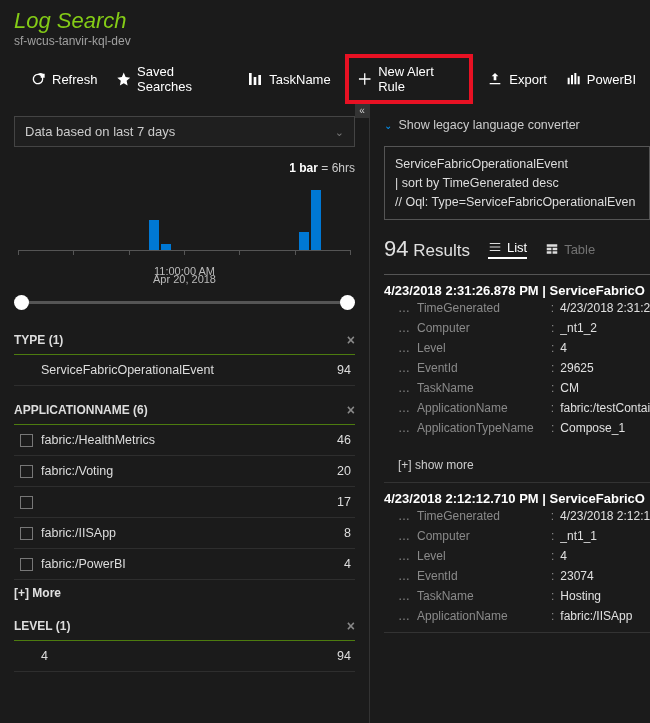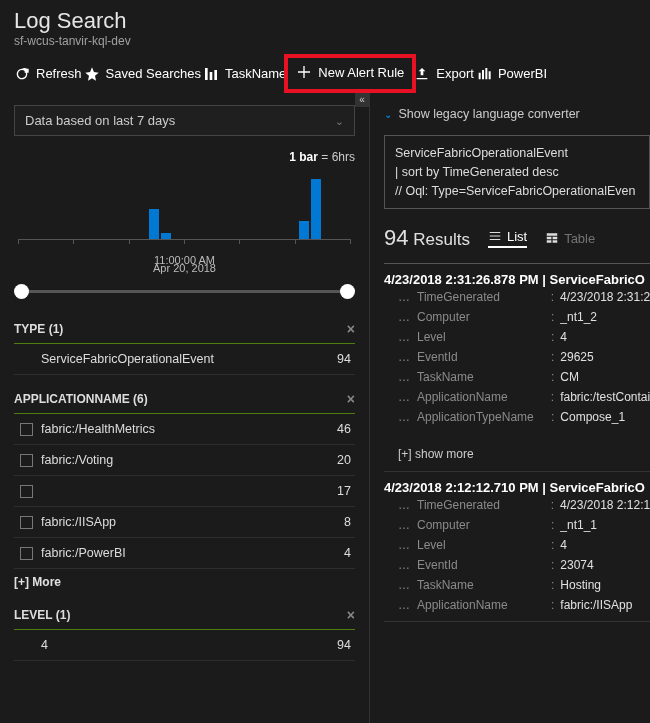--- a/index.html
+++ b/index.html
@@ -11,31 +11,32 @@
     width: 650px;
     height: 723px;
     overflow: hidden;
   }
   .header {
     padding: 8px 14px 4px 14px;
   }
   .header h1 {
     font-size: 22px;
     font-weight: 300;
-    color: #e5e5e5;
+    color: #84cc16;
+    font-style: italic;
   }
   .header .sub {
     color: #a0a0a0;
     font-size: 12px;
   }
   .toolbar {
     display: flex;
     align-items: center;
-    gap: 2px;
-    padding: 10px 14px 8px 14px;
+    gap: 18px;
+    padding: 10px 14px 8px 30px;
   }
   .tbtn {
     display: inline-flex;
     align-items: center;
     gap: 6px;
     color: #fff;
     font-size: 13px;
     cursor: pointer;
   }
   .tbtn svg { width: 16px; height: 16px; fill: #fff; }

